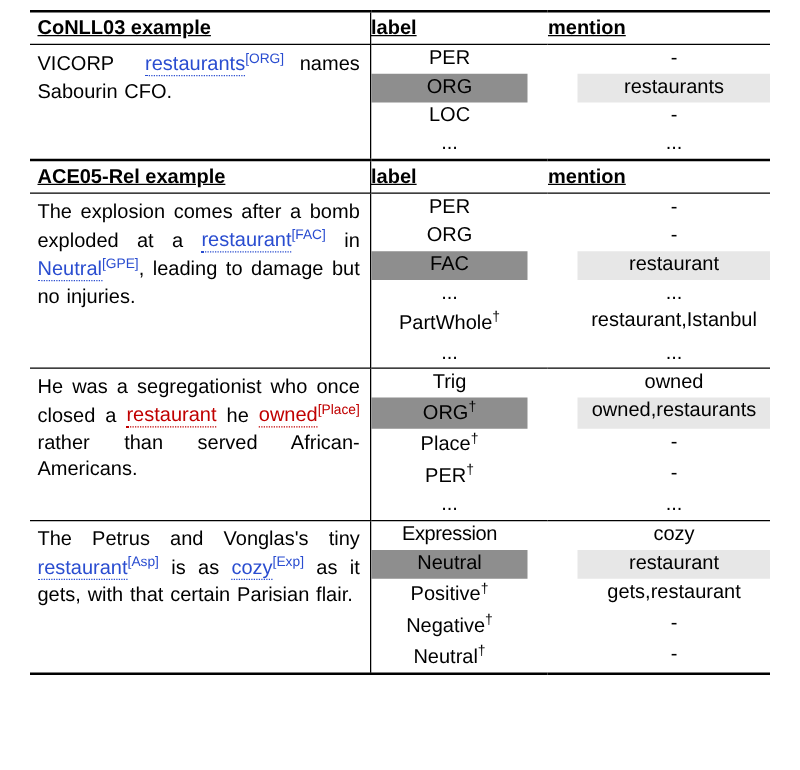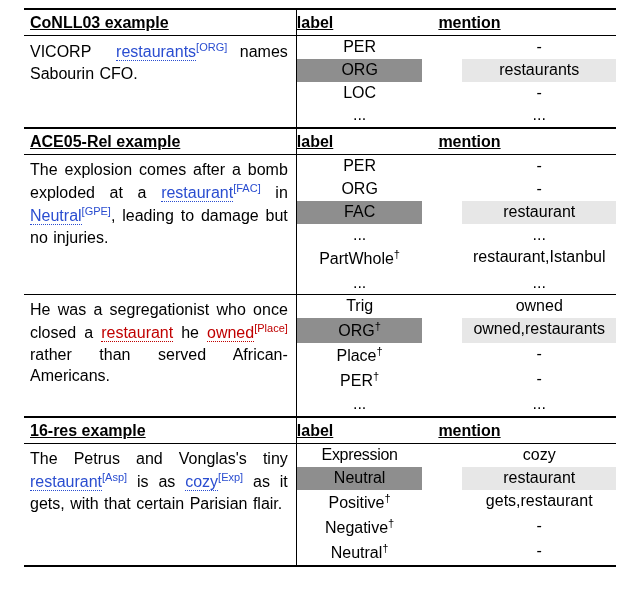--- a/index.html
+++ b/index.html
@@ -168,25 +168,20 @@
               <div class="rLabel">PER<sup class="dag">†</sup></div>
               <div class="rMention">-</div>
             </div>
             <div class="rightRow">
               <div class="rLabel">...</div>
               <div class="rMention">...</div>
             </div>
           </td>
         </tr>
         <tr>
-          <td class="hdrCell divR ruleTopThick">16-res example</td>
-          <td class="colLabel ruleTopThick">label</td>
-          <td class="colMention ruleTopThick">mention</td>
-        </tr>
-        <tr>
           <td rowspan="1" class="exCell divR ruleTop">The Petrus and Vonglas's tiny <span class="ann">restaurant</span><span class="tag tagB">[Asp]</span> is as <span class="ann">cozy</span><span class="tag tagB">[Exp]</span> as it gets, with that certain Parisian flair.</td>
           <td colspan="2" class="rowsWrap ruleTop">
             <div class="rightRow">
               <div class="rLabel"><span class="labelWide">Expression</span></div>
               <div class="rMention">cozy</div>
             </div>
             <div class="rightRow">
               <div class="rLabel hlDark">Neutral</div>
               <div class="rMention hlLight">restaurant</div>
             </div>

